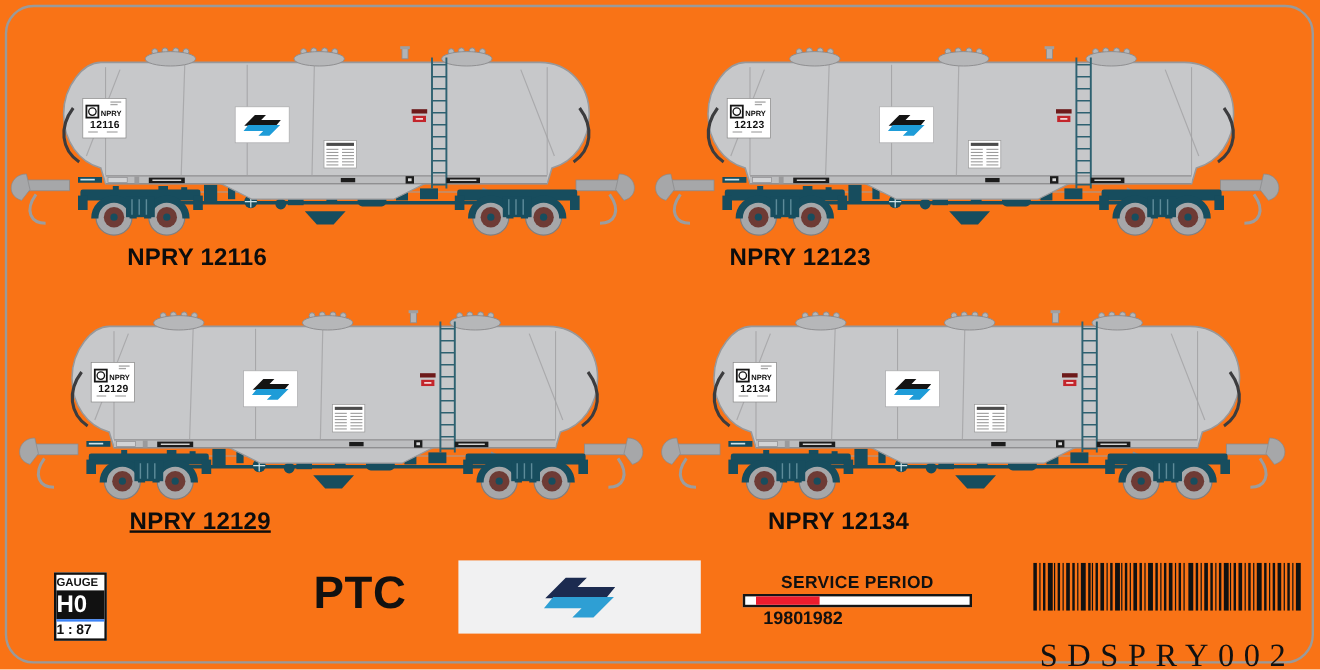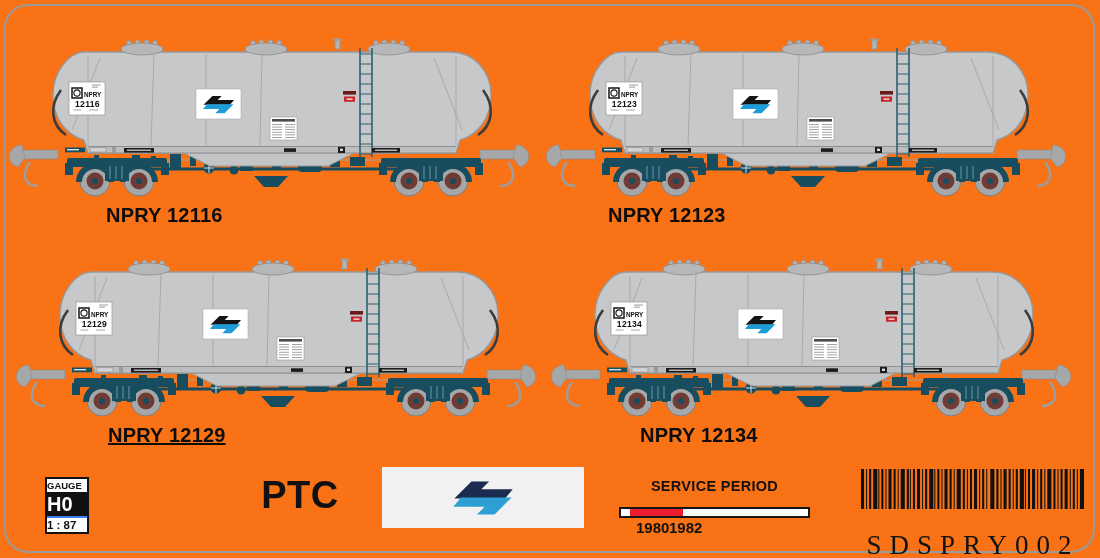--- a/index.html
+++ b/index.html
@@ -18,21 +18,21 @@
   .gauge{position:absolute;left:45px;top:477px;width:40px;border:2px solid #111;
          background:#fff;text-align:left;}
   .g-label{font-size:9.5px;font-weight:700;padding:1px 0;}
   .g-scale{background:#111;color:#fff;font-size:20px;font-weight:700;line-height:1.1;padding:1px 0;}
   .g-ratio{font-size:11.5px;font-weight:700;border-top:2px solid #3b82f6;padding:1px 0;}
   .ptc{position:absolute;left:240px;top:474px;width:120px;text-align:center;
        font-size:38px;font-weight:700;letter-spacing:.5px;}
   .logo-box{position:absolute;left:382px;top:467px;width:202px;height:61px;background:#f1f1f2;
             display:flex;align-items:center;justify-content:center;}
   .service{position:absolute;left:619px;top:478px;width:191px;}
-  .sp-title{text-align:center;font-size:14.5px;font-weight:700;letter-spacing:.3px;margin-bottom:13px;}
+  .sp-title{text-align:center;font-size:14.5px;font-weight:700;letter-spacing:.3px;margin-bottom:1px;}
   .sp-bar{position:relative;height:11px;border:2px solid #151515;background:#fff;box-sizing:border-box;}
   .sp-red{position:absolute;left:9px;top:0;bottom:0;width:53px;background:#ed1c2e;}
   .sp-years{position:relative;height:16px;margin-top:1px;font-size:15px;font-weight:700;}
   .sp-y1{position:absolute;left:17px;top:0;}
   .sp-y2{position:absolute;left:50px;top:0;}
   .barcode{position:absolute;left:861px;top:469px;width:224px;}
   .bc-text{font-family:"Liberation Serif",serif;font-size:27px;letter-spacing:8px;
            text-align:center;line-height:1;margin-top:19px;white-space:nowrap;}
 </style>
 </head>

